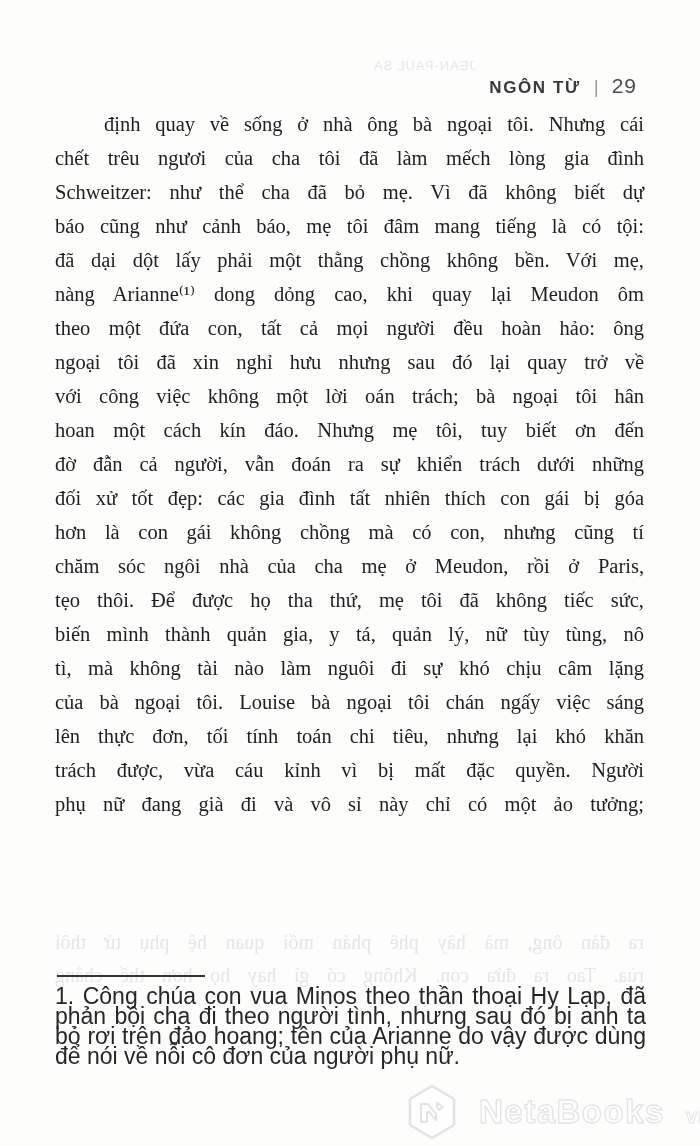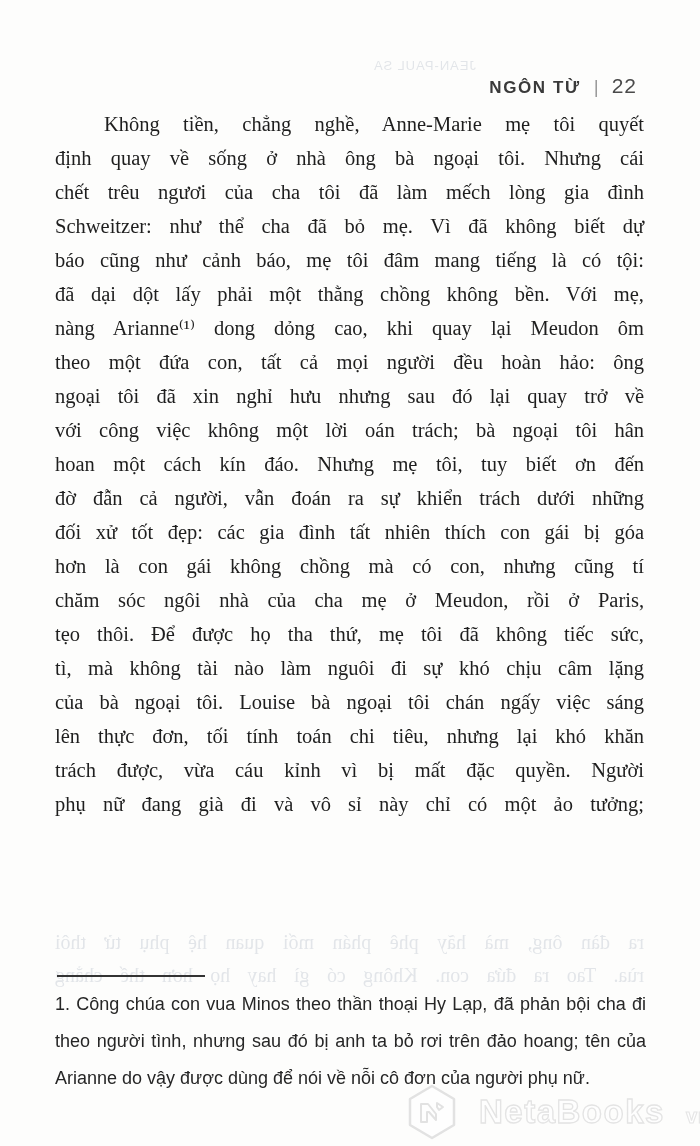--- a/index.html
+++ b/index.html
@@ -94,22 +94,22 @@
     width: 148px;
     height: 2px;
     background: #333333;
   }
   .footnote {
     position: absolute;
     top: 986px;
     left: 55px;
     width: 591px;
     font-family: "Liberation Sans", "DejaVu Sans", sans-serif;
-    font-size: 18px;
-    line-height: 37px;
+    font-size: 23px;
+    line-height: 20px;
     color: #262626;
     text-align: justify;
   }
 
   
   .watermark {
     position: absolute;
     top: 1084px;
     left: 406px;
     display: flex;
@@ -140,40 +140,40 @@
 </head>
 <body>
 
 <div class="page">
 
   <div class="bleed bleed-header">JEAN-PAUL SARTRE</div>
 
   <div class="header">
     <span class="header-title">NGÔN TỪ</span>
     <span class="header-divider">|</span>
-    <span class="header-pagenum">22</span>
+    <span class="header-pagenum">29</span>
   </div>
 
   <div class="body-text">
-      <div class="body-line">Không tiền, chẳng nghề, Anne-Marie mẹ tôi quyết</div>
       <div class="body-line">định quay về sống ở nhà ông bà ngoại tôi. Nhưng cái</div>
       <div class="body-line">chết trêu ngươi của cha tôi đã làm mếch lòng gia đình</div>
       <div class="body-line">Schweitzer: như thể cha đã bỏ mẹ. Vì đã không biết dự</div>
       <div class="body-line">báo cũng như cảnh báo, mẹ tôi đâm mang tiếng là có tội:</div>
       <div class="body-line">đã dại dột lấy phải một thằng chồng không bền. Với mẹ,</div>
       <div class="body-line">nàng Arianne⁽¹⁾ dong dỏng cao, khi quay lại Meudon ôm</div>
       <div class="body-line">theo một đứa con, tất cả mọi người đều hoàn hảo: ông</div>
       <div class="body-line">ngoại tôi đã xin nghỉ hưu nhưng sau đó lại quay trở về</div>
       <div class="body-line">với công việc không một lời oán trách; bà ngoại tôi hân</div>
       <div class="body-line">hoan một cách kín đáo. Nhưng mẹ tôi, tuy biết ơn đến</div>
       <div class="body-line">đờ đẫn cả người, vẫn đoán ra sự khiển trách dưới những</div>
       <div class="body-line">đối xử tốt đẹp: các gia đình tất nhiên thích con gái bị góa</div>
       <div class="body-line">hơn là con gái không chồng mà có con, nhưng cũng tí</div>
       <div class="body-line">chăm sóc ngôi nhà của cha mẹ ở Meudon, rồi ở Paris,</div>
       <div class="body-line">tẹo thôi. Để được họ tha thứ, mẹ tôi đã không tiếc sức,</div>
+      <div class="body-line">biến mình thành quản gia, y tá, quản lý, nữ tùy tùng, nô</div>
       <div class="body-line">tì, mà không tài nào làm nguôi đi sự khó chịu câm lặng</div>
       <div class="body-line">của bà ngoại tôi. Louise bà ngoại tôi chán ngấy việc sáng</div>
       <div class="body-line">lên thực đơn, tối tính toán chi tiêu, nhưng lại khó khăn</div>
       <div class="body-line">trách được, vừa cáu kỉnh vì bị mất đặc quyền. Người</div>
       <div class="body-line">phụ nữ đang già đi và vô sỉ này chỉ có một ảo tưởng;</div>
     </div>
 
   <div class="bleed bleed-mid">
       <div class="bleed-line">ra đàn ông, mà hãy phê phán mối quan hệ phụ tử thôi</div>
       <div class="bleed-line">rùa. Tao ra đứa con. Không có gì hay họ hơn thế chẳng</div>

